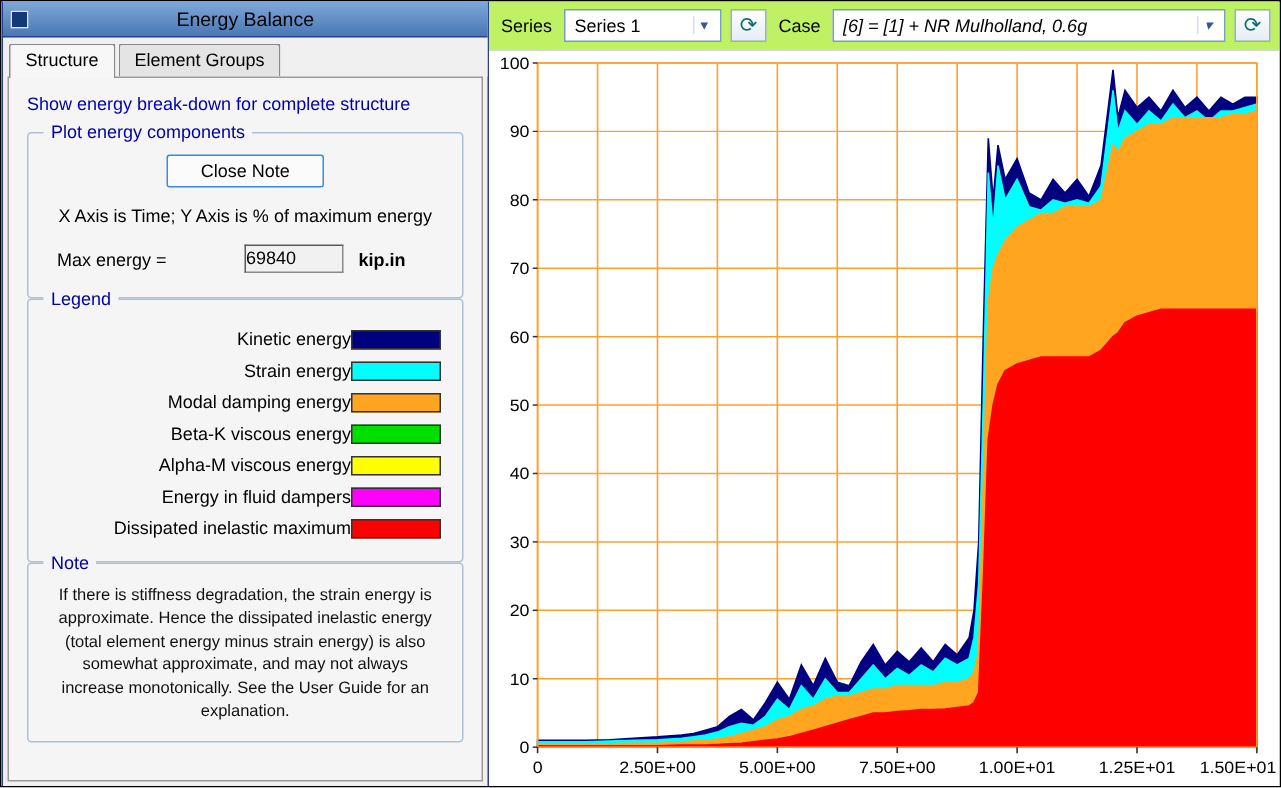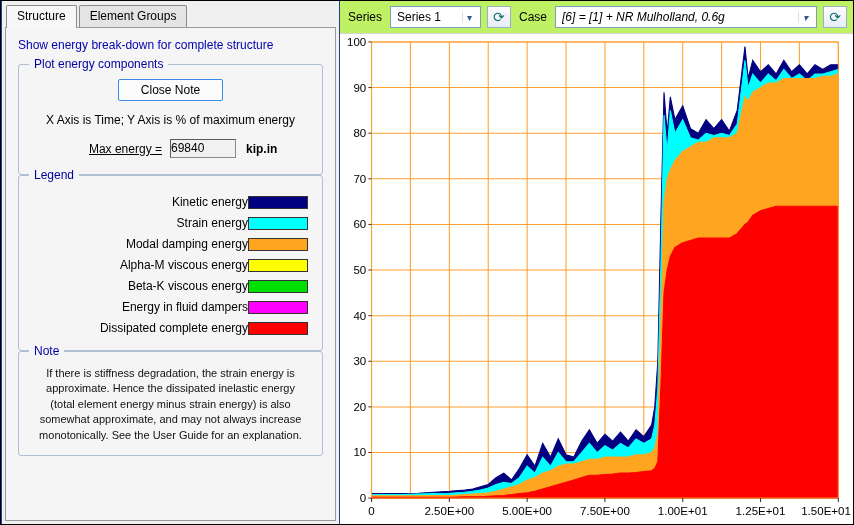--- a/index.html
+++ b/index.html
@@ -92,21 +92,21 @@
     background: #fbfbfb;
     border: 1px solid #3b8ae8;
     border-radius: 2px;
     cursor: pointer;
   }
   .axis-note { text-align: center; margin-bottom: 12px; }
   .field-row {
     display: flex; align-items: center; justify-content: center;
     margin-bottom: 8px;
   }
-  .field-label { width: 125px; text-align: right; padding-right: 8px; text-decoration: underline; }
+  .field-label { width: 125px; text-align: left; padding-right: 8px; }
   .field-box {
     width: 66px; height: 19px;
     border: 1px solid #8a8a8a;
     border-top-color: #5a5a5a; border-left-color: #5a5a5a;
     background: #f1f1f1;
     text-align: left; line-height: 17px;
     font-size: 12px;
   }
   .field-unit { font-weight: bold; margin-left: 10px; width: 50px; }
   .field-spacer { margin-left: 10px; width: 50px; }
@@ -144,21 +144,21 @@
   .topbar-label { padding: 0 2px; }
   .combo {
     height: 22px;
     background: #fff;
     border: 1px solid #7a9ebf;
     display: flex; align-items: center;
     padding: 0 4px 0 6px;
     position: relative;
     cursor: default;
   }
-  .combo-series { width: 91px; }
+  .combo-series { width: 105px; }
   .combo-case  { width: 262px; font-style: italic; }
   .combo-value {
     flex: 1; overflow: hidden; white-space: nowrap;
     font-size: 12px;
   }
   .combo-arrow {
     flex: 0 0 14px;
     text-align: center;
     color: #345a86;
     font-size: 10px;
@@ -177,20 +177,24 @@
   }
   .chart-wrap { flex: 1; position: relative; background: #fff; }
   .chart-wrap svg { position: absolute; inset: 0; }
 </style>
 </head>
 <body>
 
 <div class="app">
 
   <div class="dialog">
+    <div class="titlebar">
+      <span class="win-icon"></span>
+      <span>Energy Balance</span>
+    </div>
 
     <div class="tabs">
       <div class="tab active">Structure</div>
       <div class="tab">Element Groups</div>
     </div>
 
     <div class="tabpage">
 
       <div class="breakdown-link">Show energy break-down for complete structure</div>
 
@@ -218,33 +222,33 @@
             </div>
             <div class="legend-row">
               <span class="legend-label">Strain energy</span>
               <span class="legend-swatch" style="background: rgb(0, 255, 255);"></span>
             </div>
             <div class="legend-row">
               <span class="legend-label">Modal damping energy</span>
               <span class="legend-swatch" style="background: rgb(255, 165, 32);"></span>
             </div>
             <div class="legend-row">
+              <span class="legend-label">Beta-K viscous energy</span>
+              <span class="legend-swatch" style="background: rgb(0, 224, 0);"></span>
+            </div>
+            <div class="legend-row">
               <span class="legend-label">Alpha-M viscous energy</span>
               <span class="legend-swatch" style="background: rgb(255, 255, 0);"></span>
             </div>
             <div class="legend-row">
-              <span class="legend-label">Beta-K viscous energy</span>
-              <span class="legend-swatch" style="background: rgb(0, 224, 0);"></span>
-            </div>
-            <div class="legend-row">
               <span class="legend-label">Energy in fluid dampers</span>
               <span class="legend-swatch" style="background: rgb(255, 0, 255);"></span>
             </div>
             <div class="legend-row">
-              <span class="legend-label">Dissipated complete energy</span>
+              <span class="legend-label">Dissipated inelastic maximum</span>
               <span class="legend-swatch" style="background: rgb(255, 0, 0);"></span>
             </div>
           </div>
       </div>
 
       <div class="group">
         <span class="group-title">Note</span>
         <div class="note-text">If there is stiffness degradation, the strain energy is approximate. Hence the dissipated inelastic energy (total element energy minus strain energy) is also somewhat approximate, and may not always increase monotonically. See the User Guide for an explanation.</div>
       </div>
 

